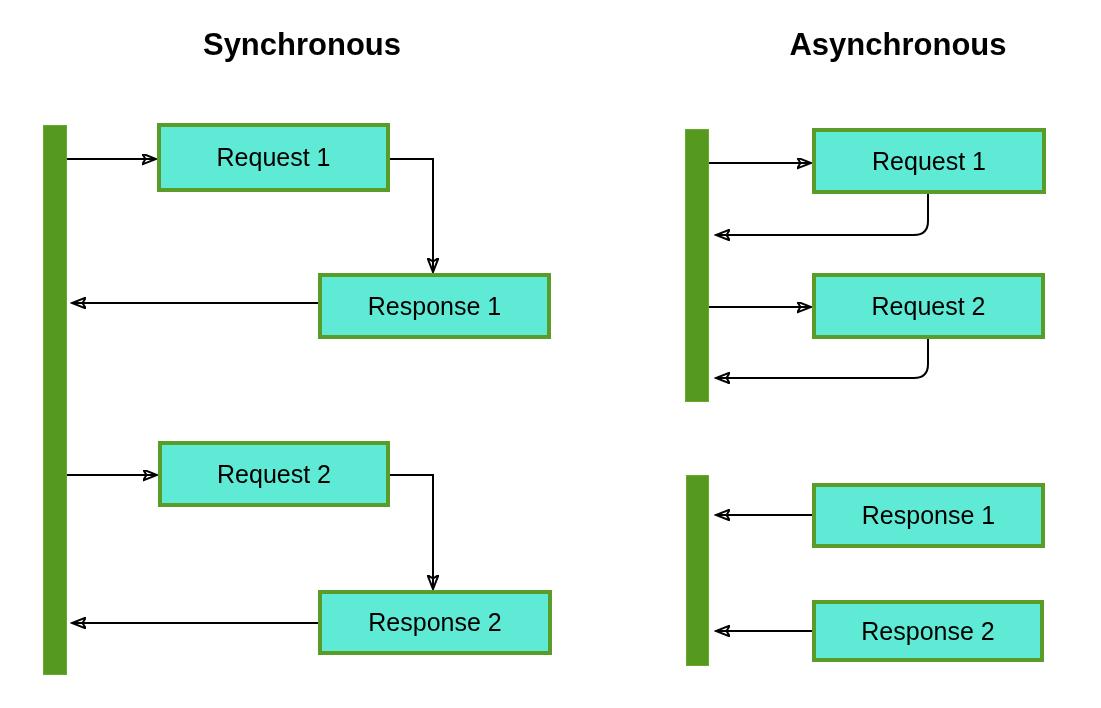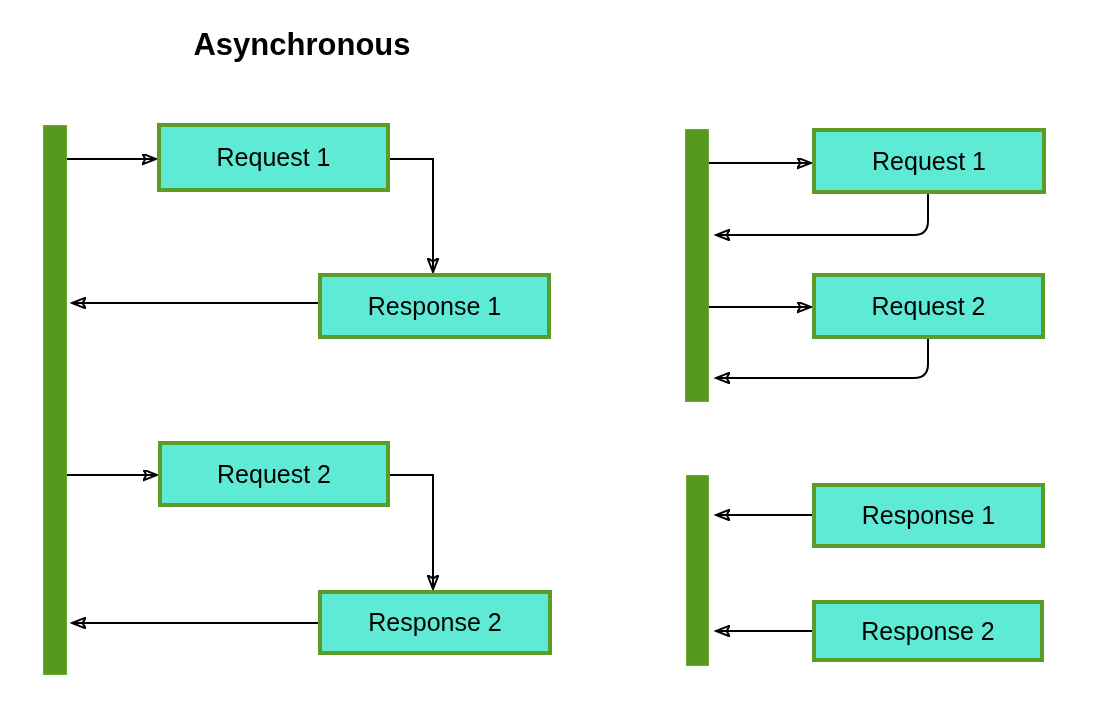--- a/index.html
+++ b/index.html
@@ -60,21 +60,22 @@
     stroke:#000000;
     stroke-width:2;
     fill:none;
   }
 </style>
 </head>
 <body>
 
 <div class="canvas">
 
-  <div class="title title-sync">Asynchronous</div>
+  <div class="title title-sync">Synchronous</div>
+  <div class="title title-async">Asynchronous</div>
 
   <div class="lifeline ll-sync"></div>
   <div class="lifeline ll-async-1"></div>
   <div class="lifeline ll-async-2"></div>
 
   <svg class="arrows" viewBox="0 0 1101 708" xmlns="http://www.w3.org/2000/svg">
     <defs>
       <marker id="ah" markerUnits="userSpaceOnUse" markerWidth="16" markerHeight="12" refX="13" refY="5.5" orient="auto">
         <path d="M0,0 L14,5.5 L0,11 L3.5,5.5 Z" fill="#000000" stroke="none"></path>
       </marker>

